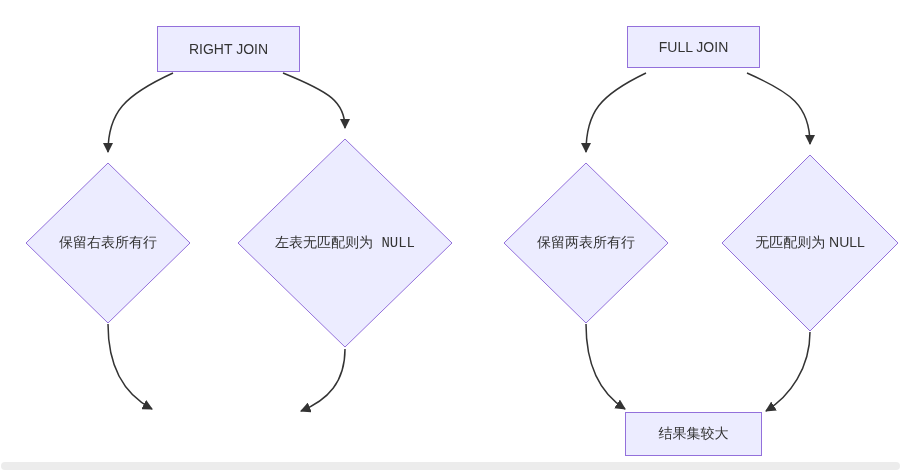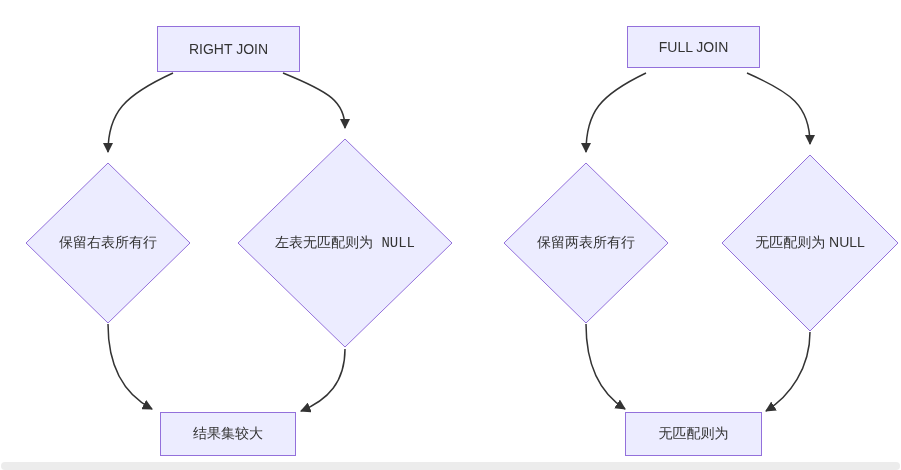--- a/index.html
+++ b/index.html
@@ -78,25 +78,24 @@
     <path class="edge" d="M586,324 C586,365 600,393 625,409" marker-end="url(#arrow)"></path>
     <path class="edge" d="M810,332 C810,368 790,396 766,411" marker-end="url(#arrow)"></path>
   </svg>
 
   <div class="rect-node" style="left:157px; top:26px; width:143px; height:46px;">RIGHT JOIN</div>
 
   <div class="diamond-label" style="left:108px; top:243px;">保留右表所有行</div>
 
   <div class="diamond-label" style="left:345px; top:243px;font-family:Liberation Mono, monospace;">左表无匹配则为 NULL</div>
 
-  <div class="rect-node" style="left:160px; top:412px; width:136px; height:44px;">结果集较大</div>
 
   <div class="rect-node" style="left:627px; top:26px; width:133px; height:42px;">FULL JOIN</div>
 
   <div class="diamond-label" style="left:586px; top:243px;">保留两表所有行</div>
 
   <div class="diamond-label" style="left:810px; top:243px;">无匹配则为 NULL</div>
 
-  <div class="rect-node" style="left:625px; top:412px; width:137px; height:44px;">无匹配则为</div>
+  <div class="rect-node" style="left:625px; top:412px; width:137px; height:44px;">结果集较大</div>
 
   <div class="hscrollbar"></div>
 
 </div>
 
 </body></html>

